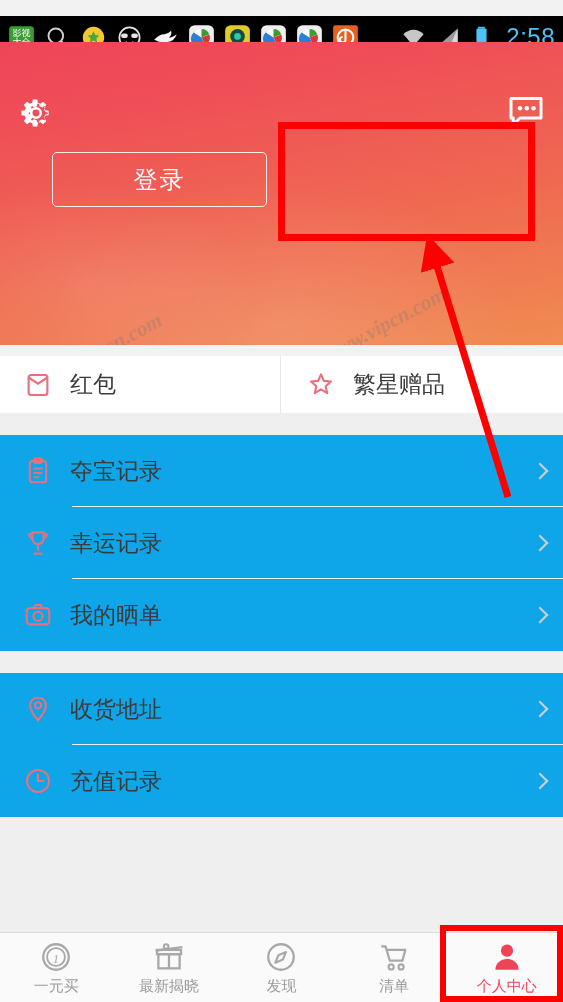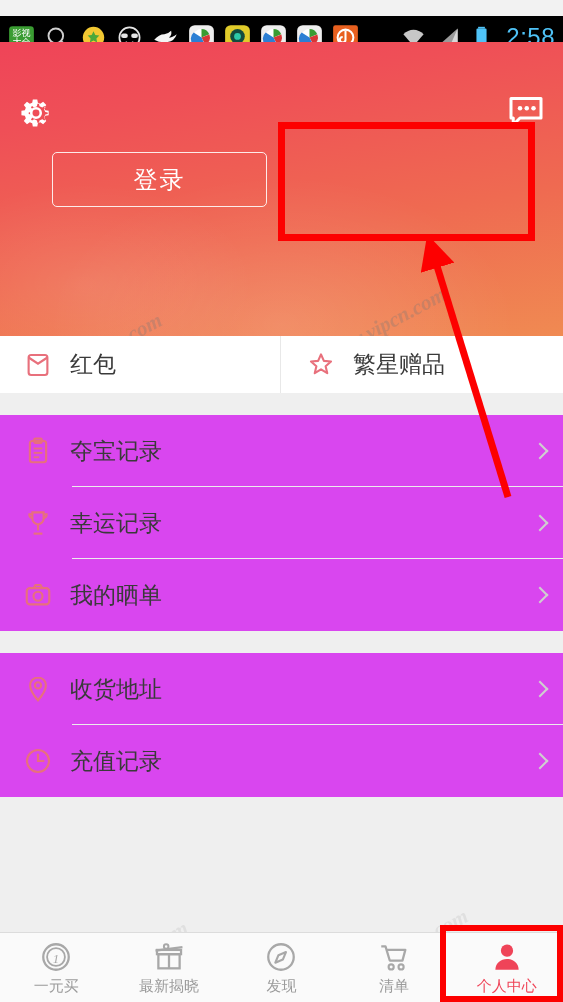--- a/index.html
+++ b/index.html
@@ -59,33 +59,33 @@
     position:absolute; color:rgba(120,120,120,0.30); font-size:21px;
     transform:rotate(-28deg); white-space:nowrap; pointer-events:none;
     font-family:"Liberation Serif",serif; font-style:italic; font-weight:bold;
   }
   .wm.a { left:34px; top:296px; }
   .wm.b { left:318px; top:270px; }
   .wm.c { left:60px; top:610px; color:rgba(150,150,150,0.16); }
   .wm.d { left:340px; top:598px; color:rgba(150,150,150,0.16); }
 
   
-  .content { position:absolute; top:336px; left:0; width:563px; bottom:70px; background:#efefef; }
+  .content { position:absolute; top:356px; left:0; width:563px; bottom:70px; background:#efefef; }
   .group { background:#fff; }
   .gap { height:22px; background:#efefef; }
 
   .grid2 { display:flex; height:57px; background:#fff; }
   .grid2 .cell {
     flex:1; display:flex; align-items:center; gap:17px; padding-left:23px; cursor:pointer;
   }
   .grid2 .cell + .cell { border-left:1px solid #e8e8e8; padding-left:25px; }
 
   .row {
     display:flex; align-items:center; height:72px; padding:0 17px 0 23px;
-    background:#d946ef; cursor:pointer; position:relative;
+    background:#0ea5e9; cursor:pointer; position:relative;
   }
   .row .rlabel { flex:1; font-size:23px; color:#3a3a3a; margin-left:17px; }
   .row .sep {
     position:absolute; left:72px; right:0; bottom:0; height:1px; background:#ececec;
   }
   .cell .clabel { font-size:23px; color:#3a3a3a; }
   .chev { width:12px; height:12px; border-right:2px solid #cfcfcf; border-top:2px solid #cfcfcf; transform:rotate(45deg); }
 
   .ico { width:30px; height:30px; flex:0 0 30px; display:block; }
 

